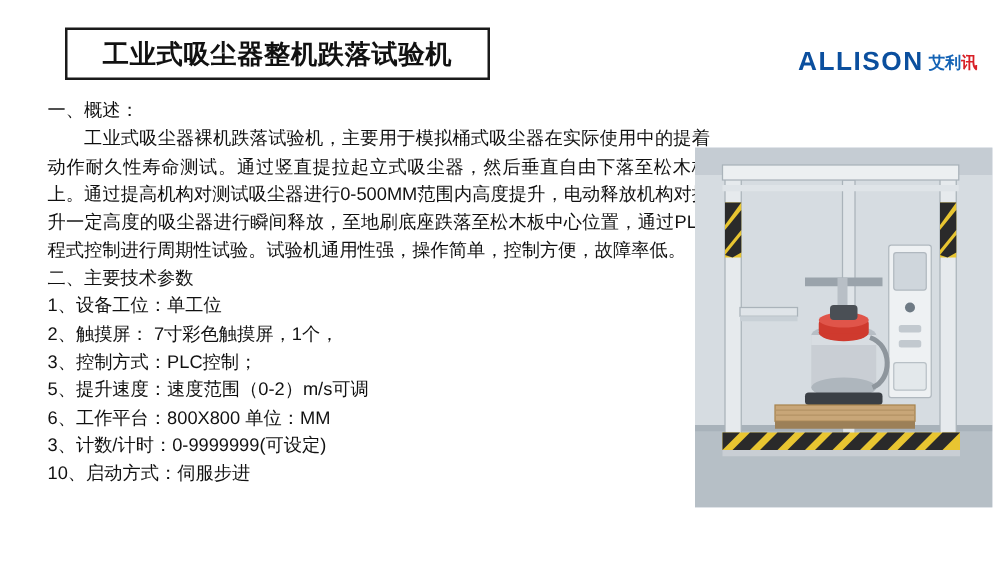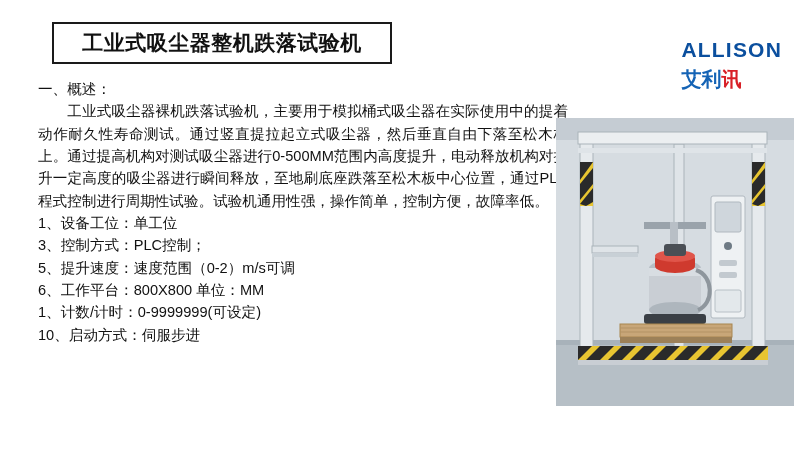--- a/index.html
+++ b/index.html
@@ -33,31 +33,31 @@
     color: #111111;
     letter-spacing: 0.5px;
     white-space: nowrap;
   }
 
   
   .logo {
     position: absolute;
     right: 18px; top: 38px;
     display: flex;
+    align-items: center;
     gap: 4px;
-    flex-direction: column;
   }
   .logo-en {
     font-size: 21px;
     font-weight: bold;
     color: #0b4f9e;
     letter-spacing: 1.2px;
   }
   .logo-cn {
-    font-size: 20px;
+    font-size: 13px;
     font-weight: bold;
     color: #1463b5;
     letter-spacing: 0px;
   }
   .logo-cn .accent { color: #d81f26; }
 
   
   .body-text {
     position: absolute;
     left: 38px; top: 78px;
@@ -105,26 +105,28 @@
   </div>
 
   <div class="logo">
     <span class="logo-en">ALLISON</span>
     <span class="logo-cn"><span>艾利</span><span class="accent">讯</span></span>
   </div>
 
   <div class="body-text">
     <p class="sec-head">一、概述：</p>
     <p class="para">工业式吸尘器裸机跌落试验机，主要用于模拟桶式吸尘器在实际使用中的提着动作耐久性寿命测试。通过竖直提拉起立式吸尘器，然后垂直自由下落至松木板上。通过提高机构对测试吸尘器进行0-500MM范围内高度提升，电动释放机构对提升一定高度的吸尘器进行瞬间释放，至地刷底座跌落至松木板中心位置，通过PLC程式控制进行周期性试验。试验机通用性强，操作简单，控制方便，故障率低。</p>
+    <p class="sec-head">二、主要技术参数</p>
     <ul class="spec-list">
       <li>1、设备工位：单工位</li>
+      <li>2、触摸屏：  7寸彩色触摸屏，1个，</li>
       <li>3、控制方式：PLC控制；</li>
       <li>5、提升速度：速度范围（0-2）m/s可调</li>
       <li>6、工作平台：800X800 单位：MM</li>
-      <li>1、计数/计时：0-9999999(可设定)</li>
+      <li>3、计数/计时：0-9999999(可设定)</li>
       <li>10、启动方式：伺服步进</li>
 
     </ul>
   </div>
 
   <div class="photo">
     <svg width="238" height="288" viewBox="0 0 238 288" xmlns="http://www.w3.org/2000/svg">
 
       <rect x="0" y="0" width="238" height="288" fill="#d6dce1"></rect>
       <rect x="0" y="0" width="238" height="22" fill="#c5ccd3"></rect>

